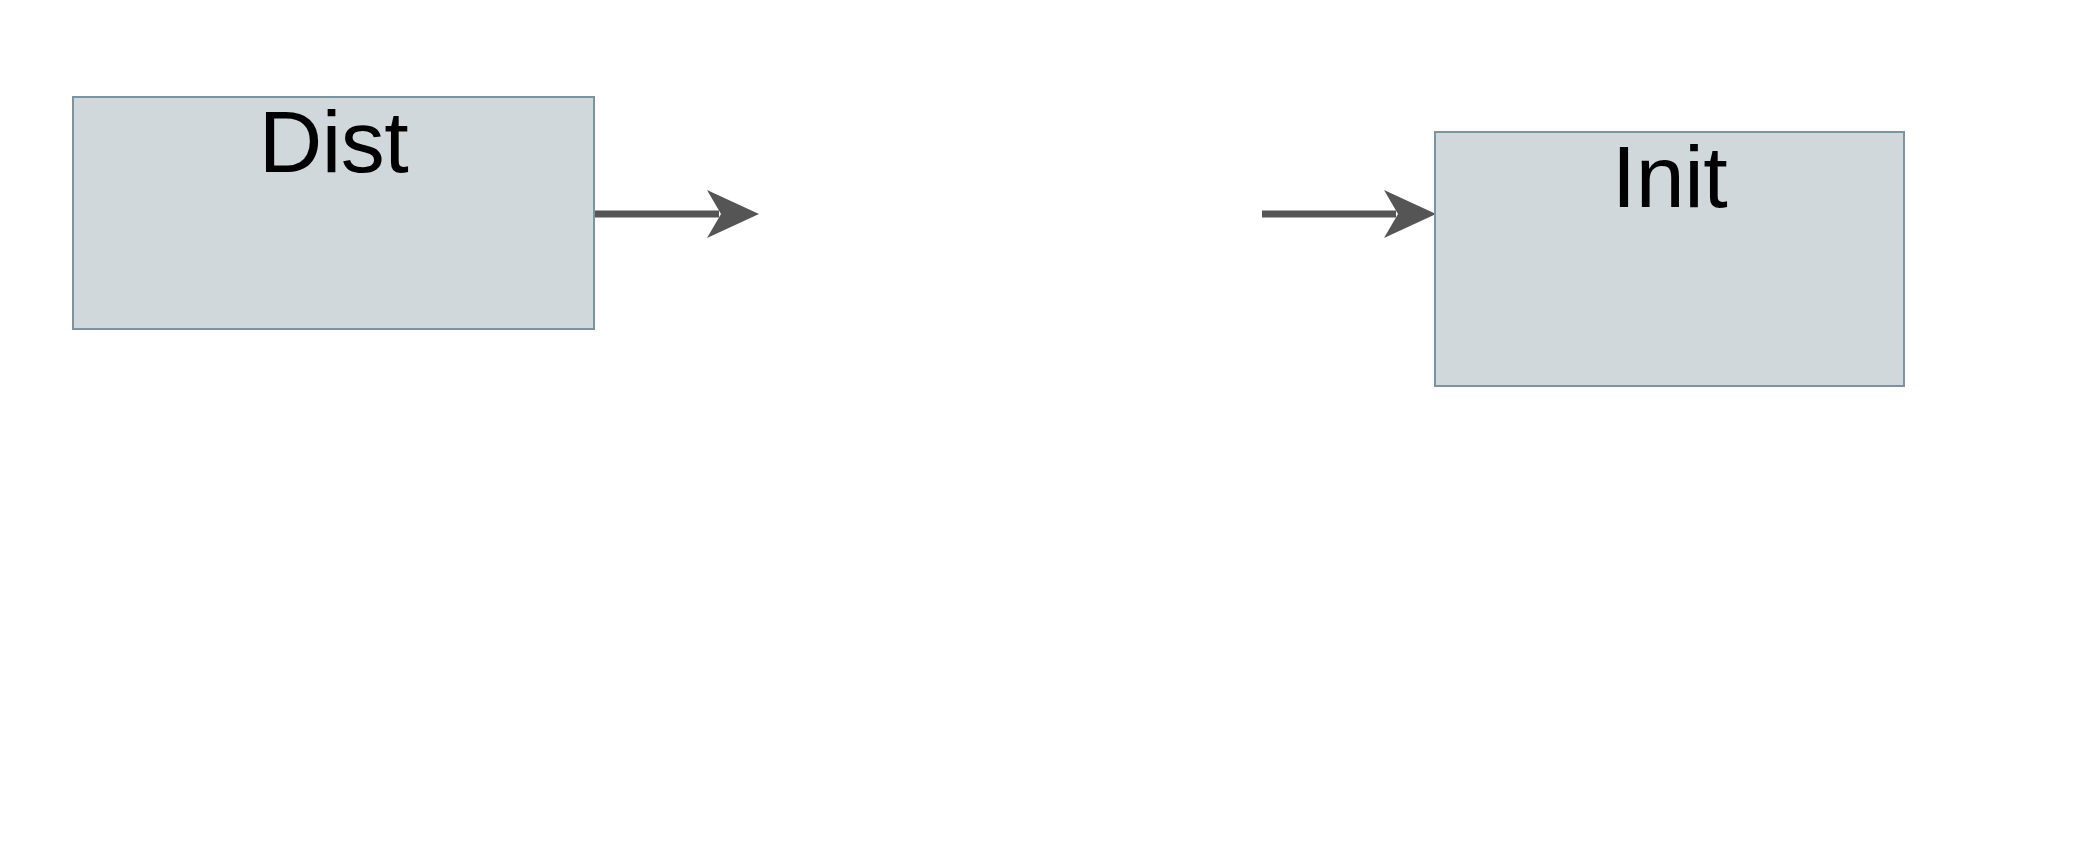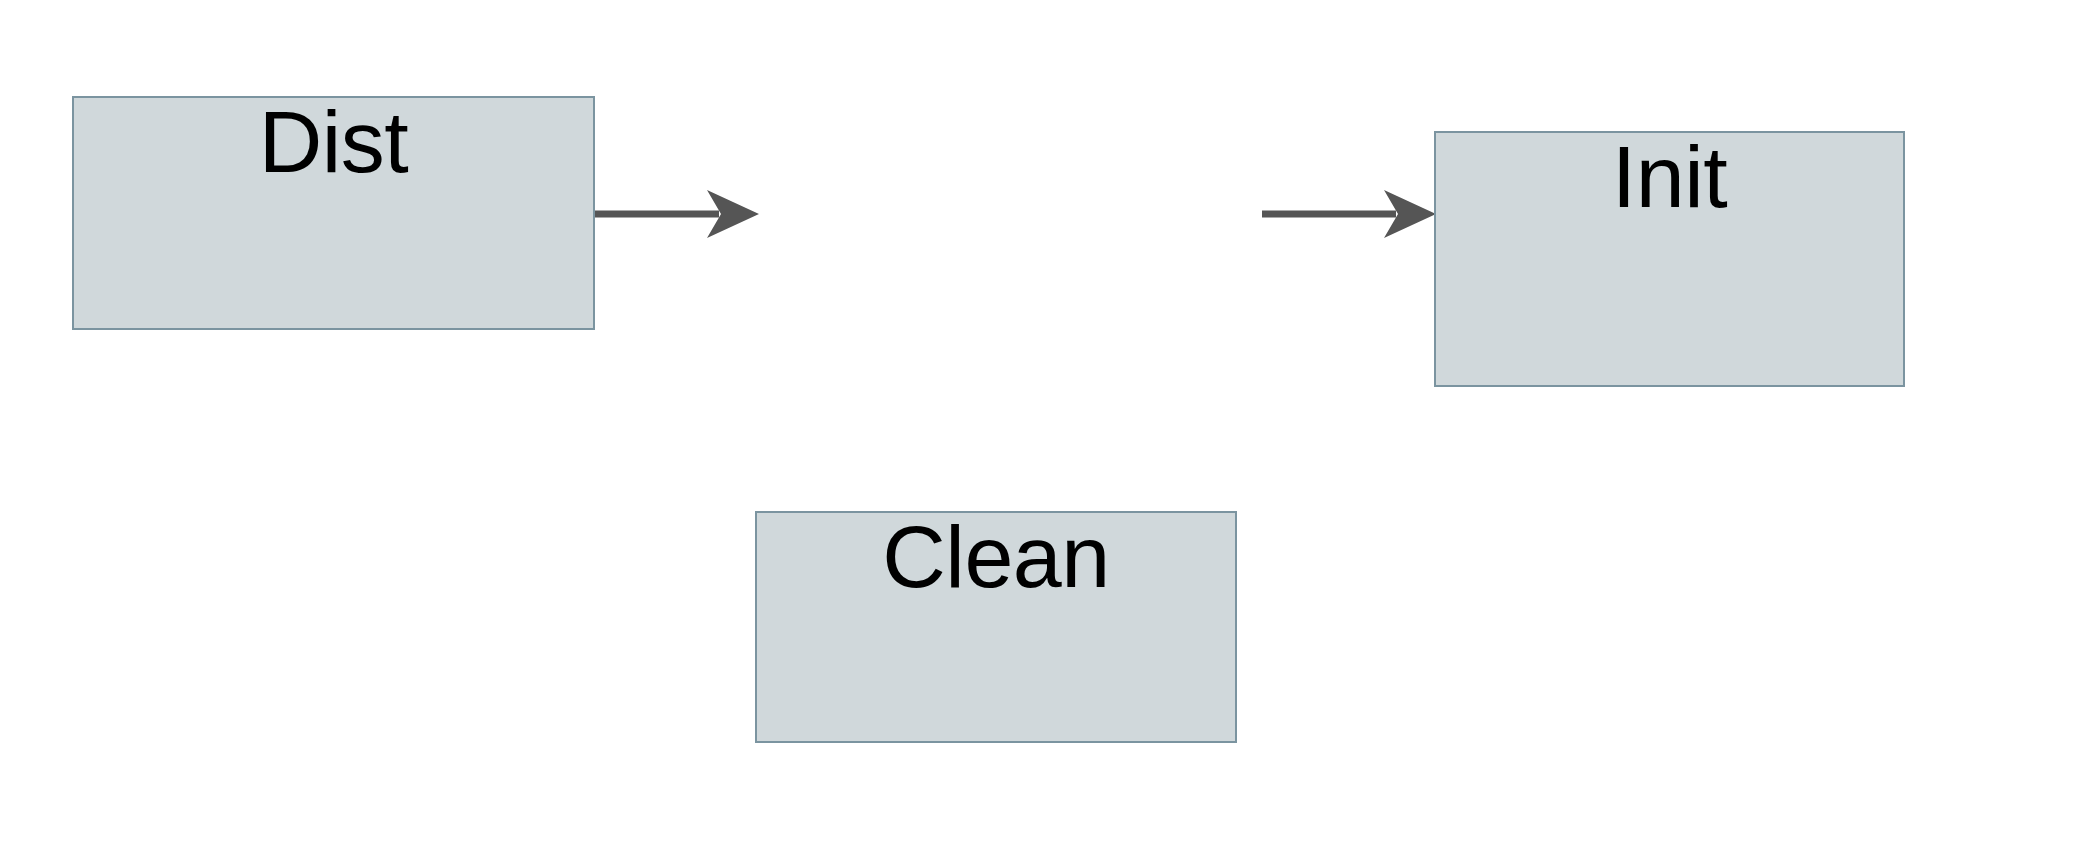--- a/index.html
+++ b/index.html
@@ -77,17 +77,14 @@
 
   <div class="node" id="node-dist">
     <span class="node-label">Dist</span>
   </div>
 
 
   <div class="node" id="node-init">
     <span class="node-label">Init</span>
   </div>
 
-  <div class="node" id="node-clean">
-    <span class="node-label">Clean</span>
-  </div>
 
 </div>
 
 </body></html>

